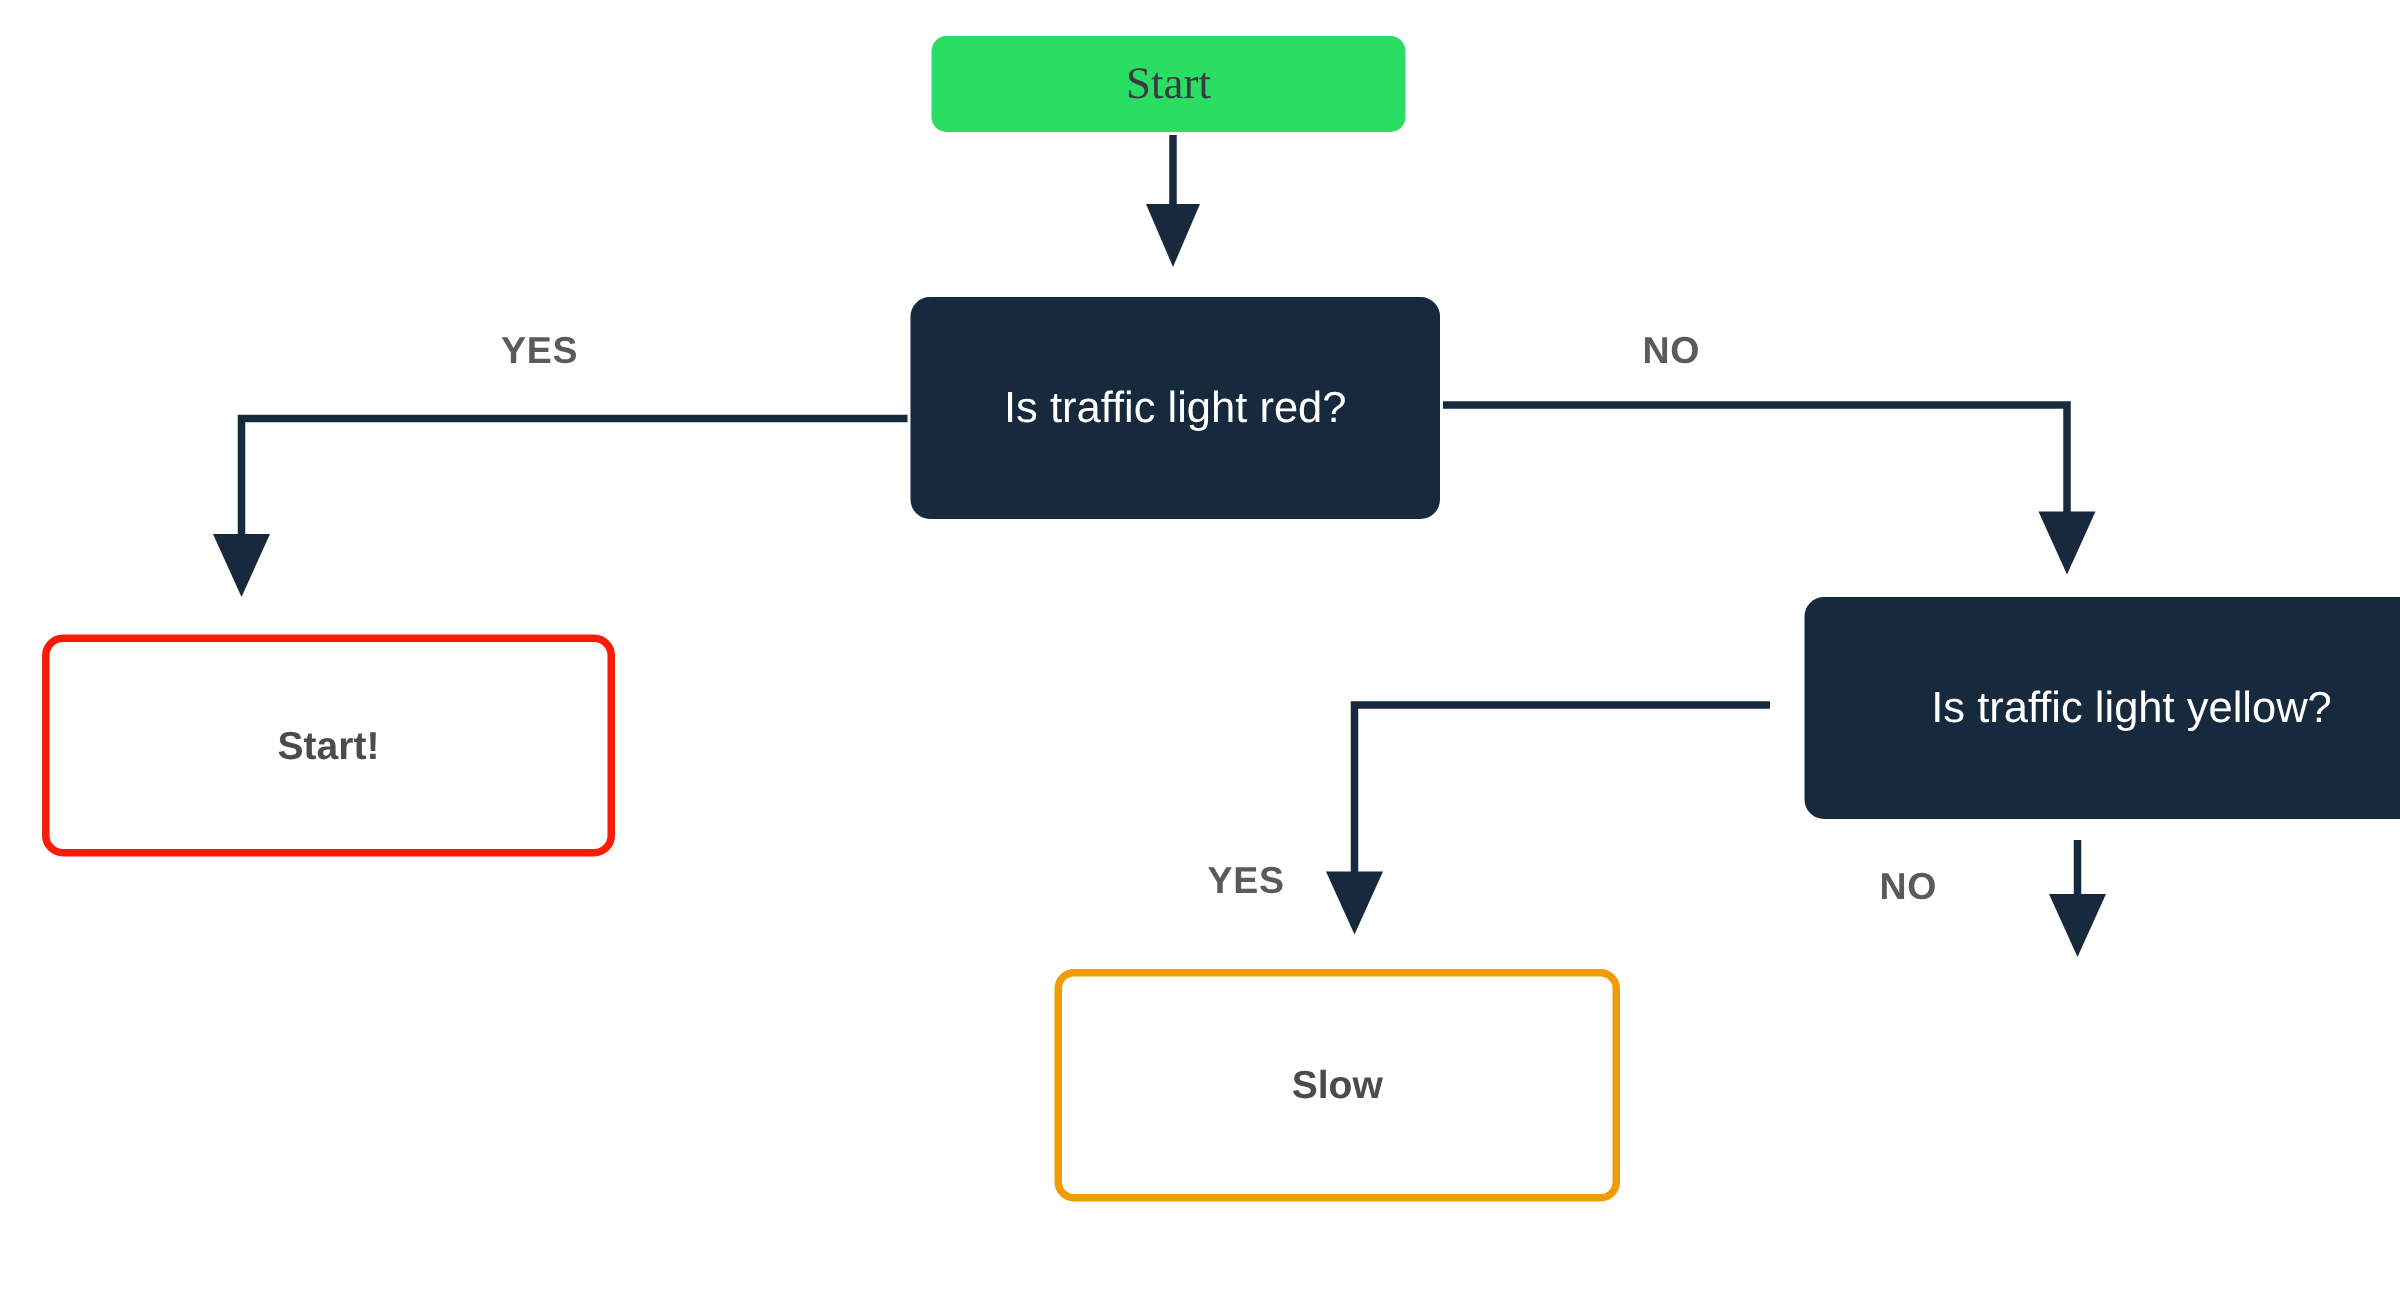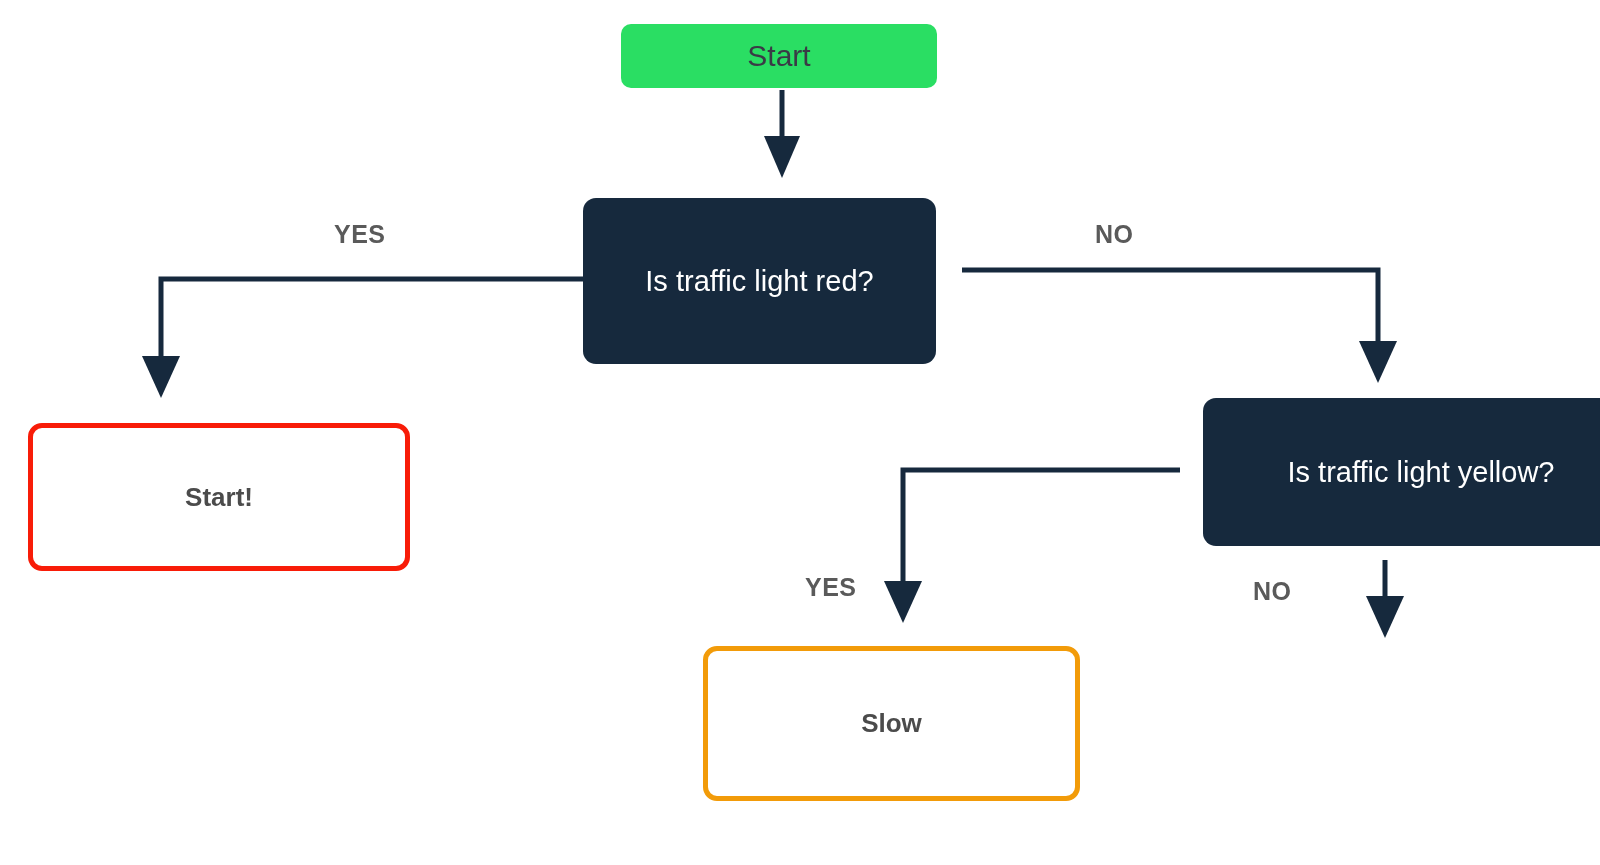--- a/index.html
+++ b/index.html
@@ -108,29 +108,29 @@
       <polygon points="903,623 884,581 922,581" fill="#16293D"></polygon>
     </g>
 
      Go  (straight down) --&gt;
     <g>
       <path d="M 1385 560 L 1385 600" stroke="#16293D" stroke-width="5" fill="none"></path>
       <polygon points="1385,638 1366,596 1404,596" fill="#16293D"></polygon>
     </g>
   </svg>
 
-  <div class="node node-start" style="left:621px; top:24px; width:316px; height:64px;">Start</div>
+  <div class="node node-start" style="left:621px; top:24px; width:316px; height:64px;font-family:Liberation Serif, serif;">Start</div>
 
-  <div class="node node-decision" style="left:583px; top:198px; width:353px; height:166px;text-align:right;">Is traffic light red?</div>
+  <div class="node node-decision" style="left:607px; top:198px; width:353px; height:148px;text-align:right;">Is traffic light red?</div>
 
   <div class="node node-terminal stop" style="left:28px; top:423px; width:382px; height:148px;">Start!</div>
 
   <div class="node node-decision" style="left:1203px; top:398px; width:436px; height:148px;">Is traffic light yellow?</div>
 
-  <div class="node node-terminal slow" style="left:703px; top:646px; width:377px; height:155px;">Slow</div>
+  <div class="node node-terminal slow" style="left:703px; top:646px; width:377px; height:155px;border-radius:13px;">Slow</div>
 
 
   <div class="edge-label" style="left:334px; top:220px;">YES</div>
 
   <div class="edge-label" style="left:1095px; top:220px;">NO</div>
 
   <div class="edge-label" style="left:805px; top:573px;">YES</div>
 
   <div class="edge-label" style="left:1253px; top:577px;">NO</div>
 

